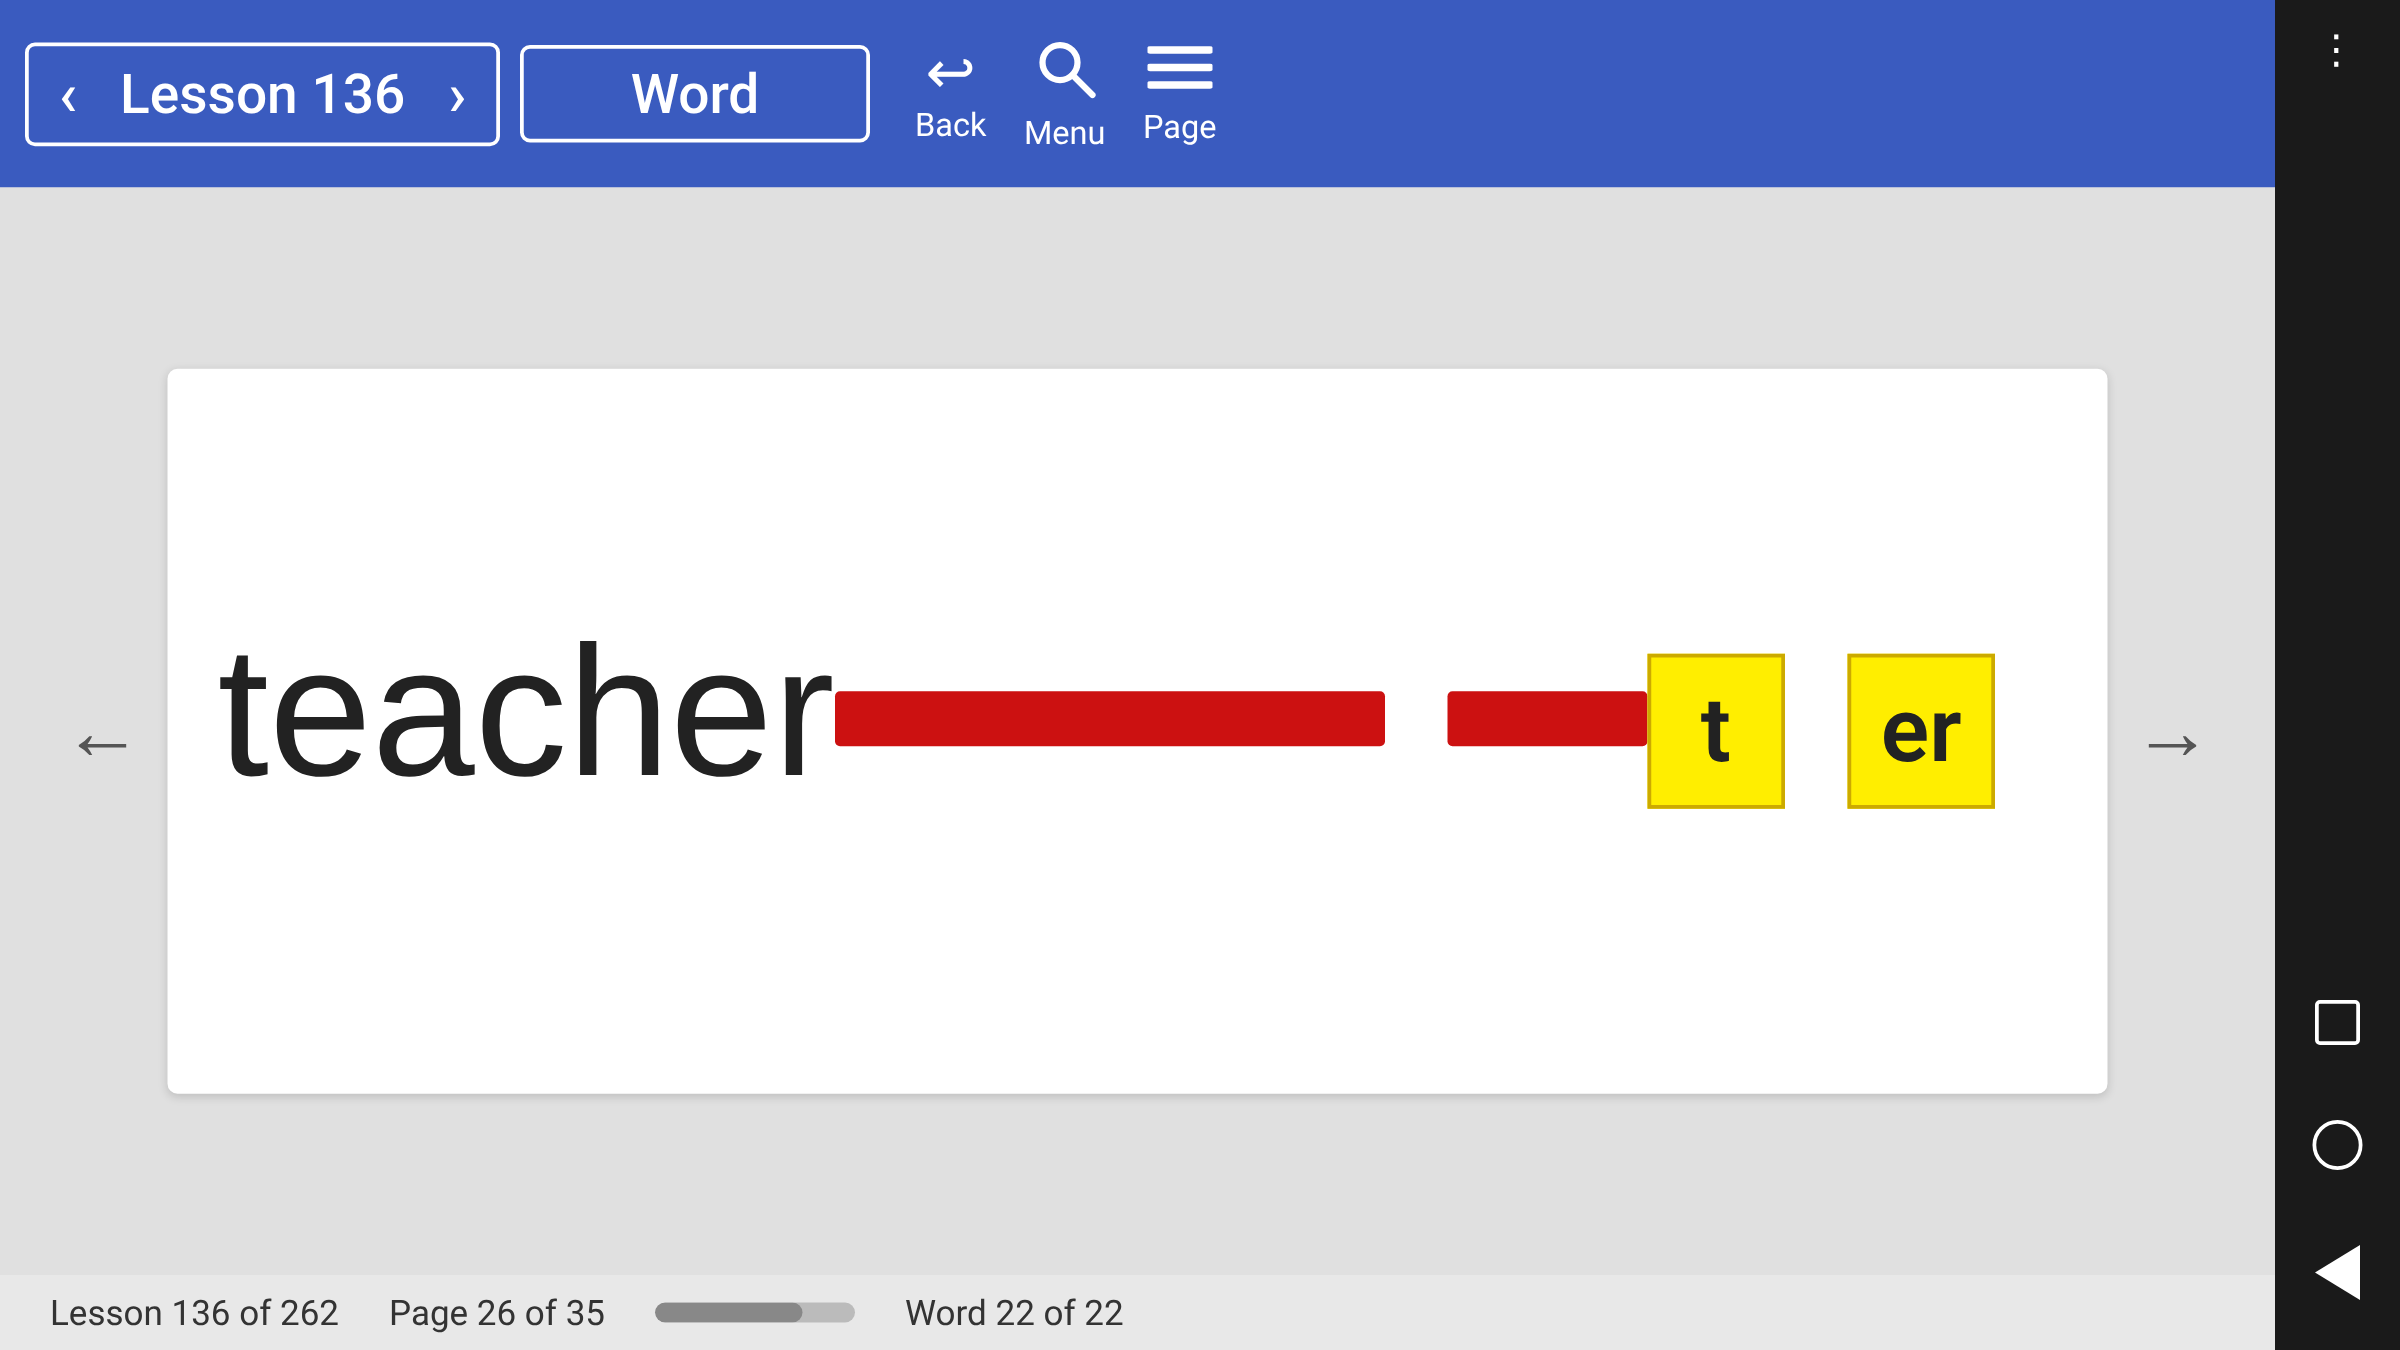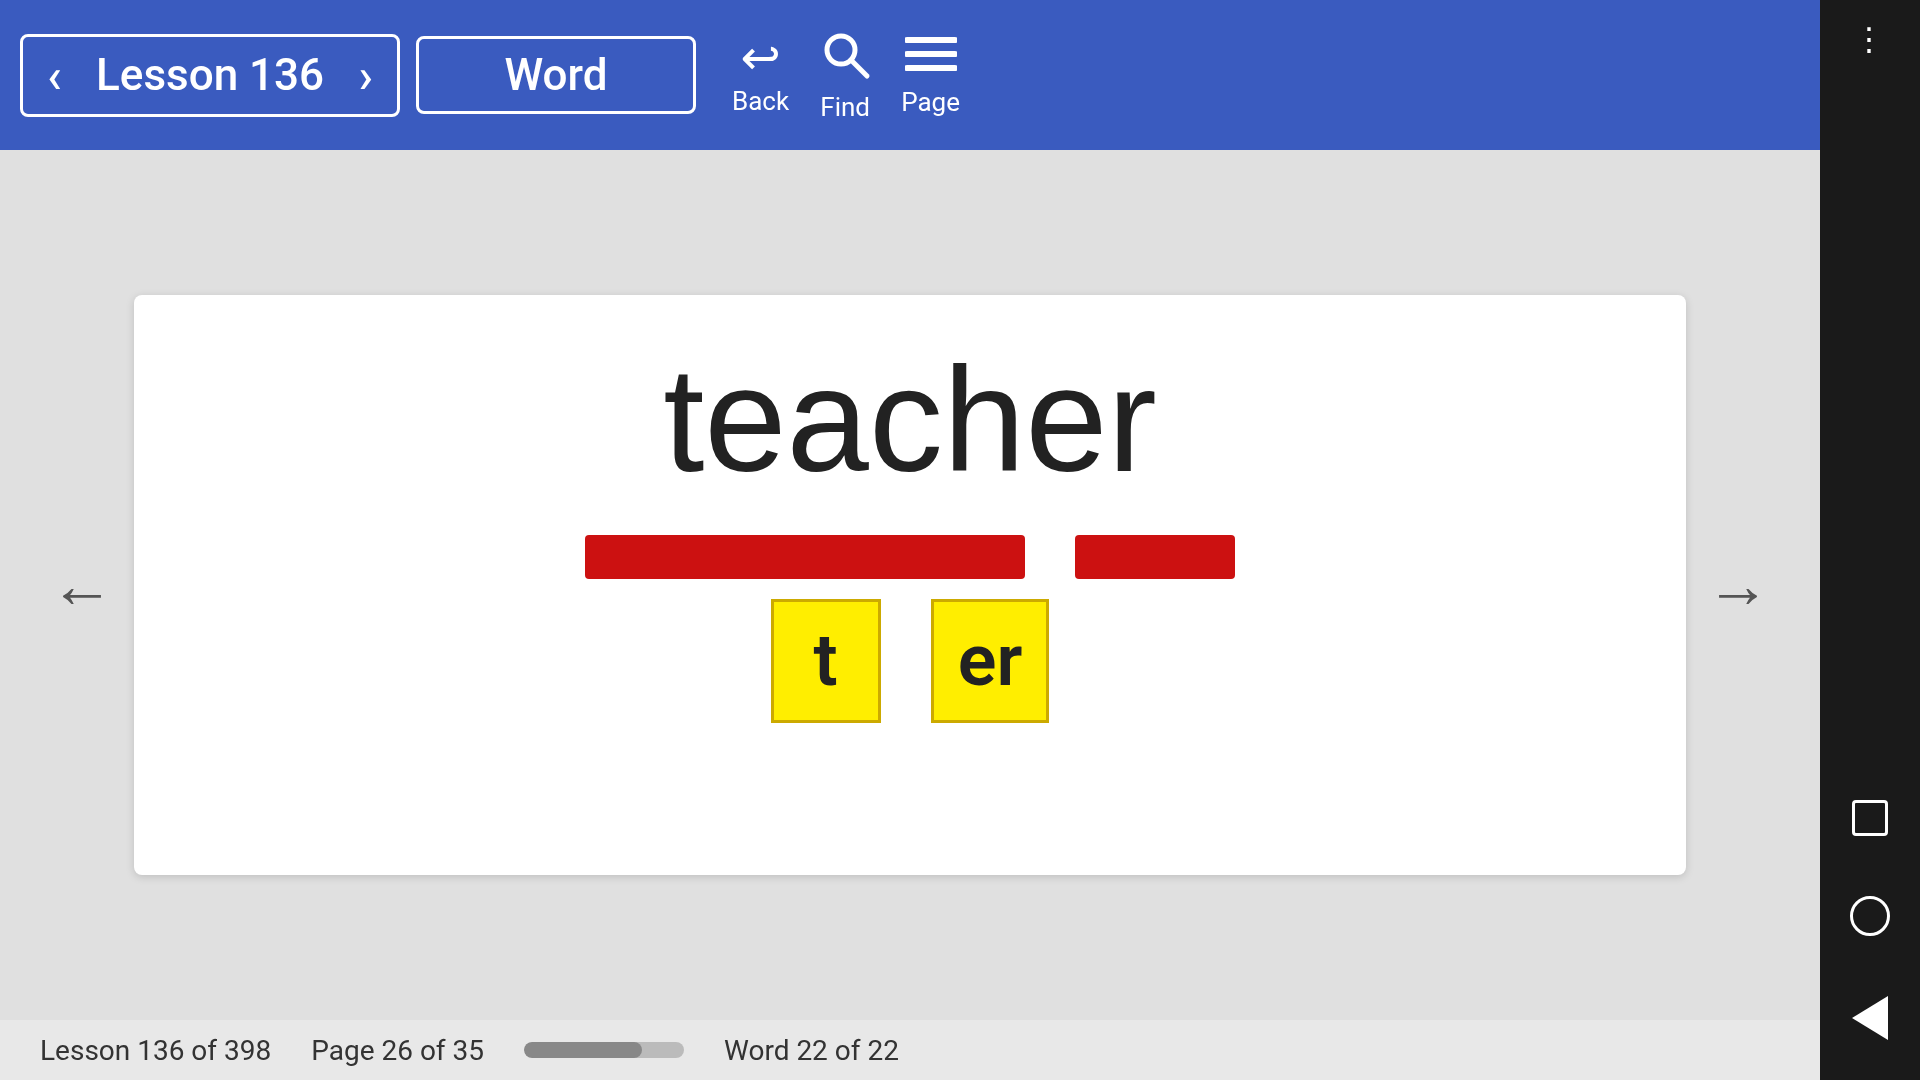--- a/index.html
+++ b/index.html
@@ -107,21 +107,20 @@
       cursor: pointer;
       padding: 0 20px;
       font-weight: 300;
     }
 
     #card {
       flex: 1;
       background: white;
       border-radius: 8px;
       display: flex;
-      flex-direction: column;
       align-items: center;
       padding: 40px 40px 40px 40px;
       min-height: 580px;
       box-shadow: 0 2px 8px rgba(0,0,0,0.15);
     }
 
     #word-display {
       font-size: 148px;
       font-weight: 400;
       color: #222;
@@ -278,21 +277,21 @@
         <span class="action-icon">↩</span>
         <span class="action-label">Back</span>
       </div>
       <div class="toolbar-action">
         <span class="action-icon">
           <svg width="52" height="52" viewBox="0 0 52 52" fill="none">
             <circle cx="22" cy="22" r="14" stroke="white" stroke-width="5" fill="none"></circle>
             <line x1="32" y1="32" x2="48" y2="48" stroke="white" stroke-width="5" stroke-linecap="round"></line>
           </svg>
         </span>
-        <span class="action-label">Find</span>
+        <span class="action-label">Menu</span>
       </div>
       <div class="toolbar-action">
         <span class="action-icon">
           <svg width="52" height="42" viewBox="0 0 52 42" fill="none">
             <line x1="2" y1="7" x2="50" y2="7" stroke="white" stroke-width="6" stroke-linecap="round"></line>
             <line x1="2" y1="21" x2="50" y2="21" stroke="white" stroke-width="6" stroke-linecap="round"></line>
             <line x1="2" y1="35" x2="50" y2="35" stroke="white" stroke-width="6" stroke-linecap="round"></line>
           </svg>
         </span>
         <span class="action-label">Page</span>
@@ -319,21 +318,21 @@
         <div class="syllable-group">
           <div class="syllable-tile">er</div>
         </div>
       </div>
     </div>
 
     <span id="side-arrow-right">→</span>
   </div>
 
   <div id="status-bar">
-    <span>Lesson 136 of 398</span>
+    <span>Lesson 136 of 262</span>
     <span>Page 26 of 35</span>
     <div id="progress-bar-container">
       <div id="progress-bar-fill" style="width: 74%;"></div>
     </div>
     <span>Word 22 of 22</span>
   </div>
 
 </div>
 
 <div id="android-sidebar">

